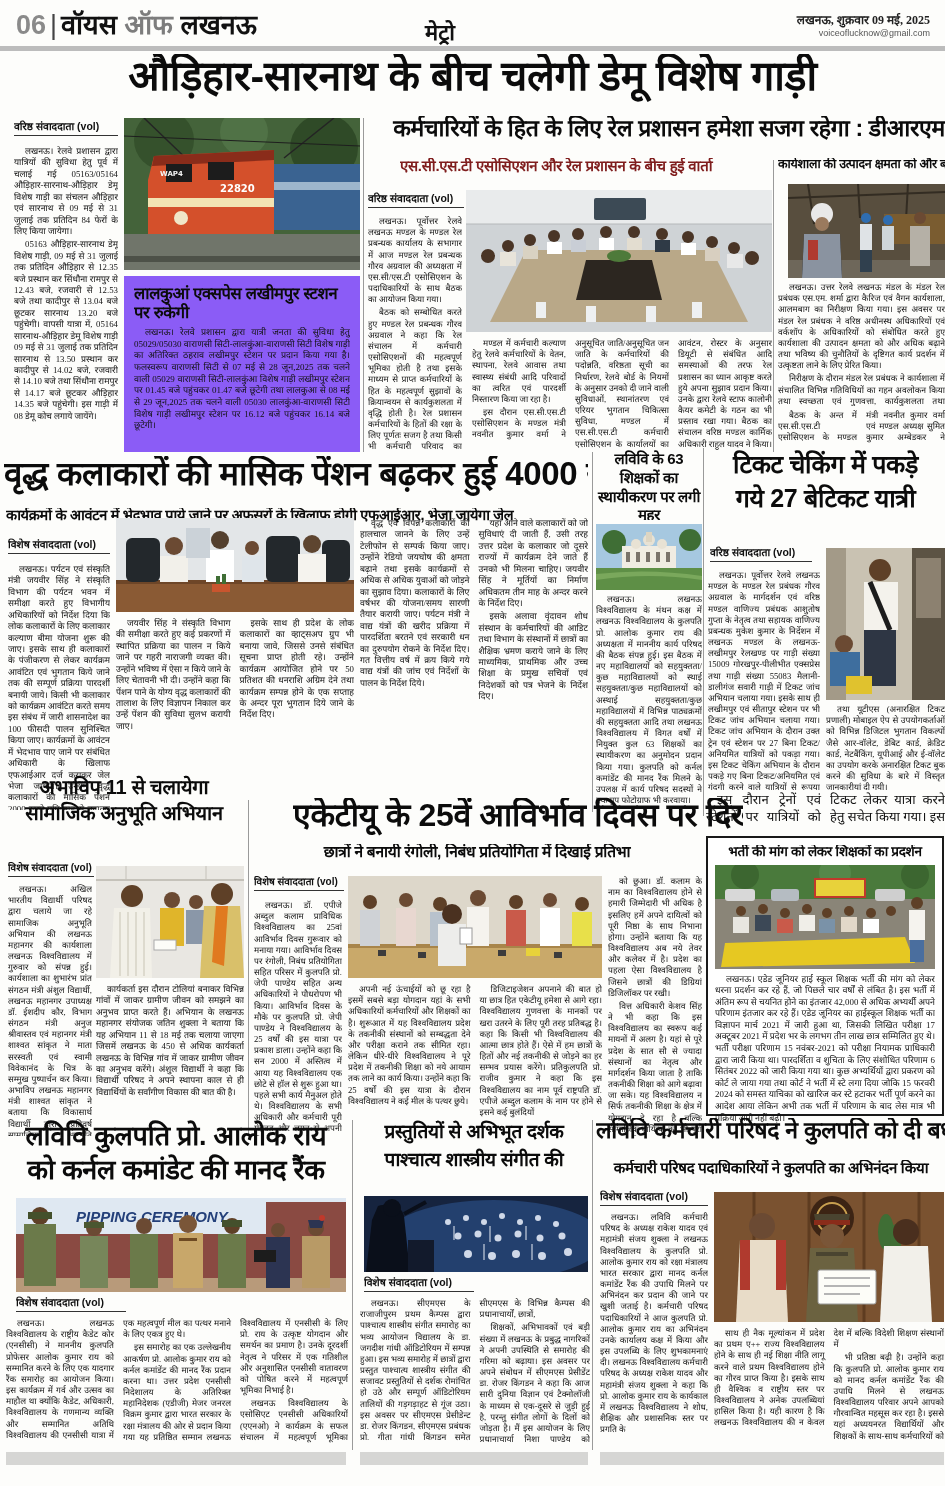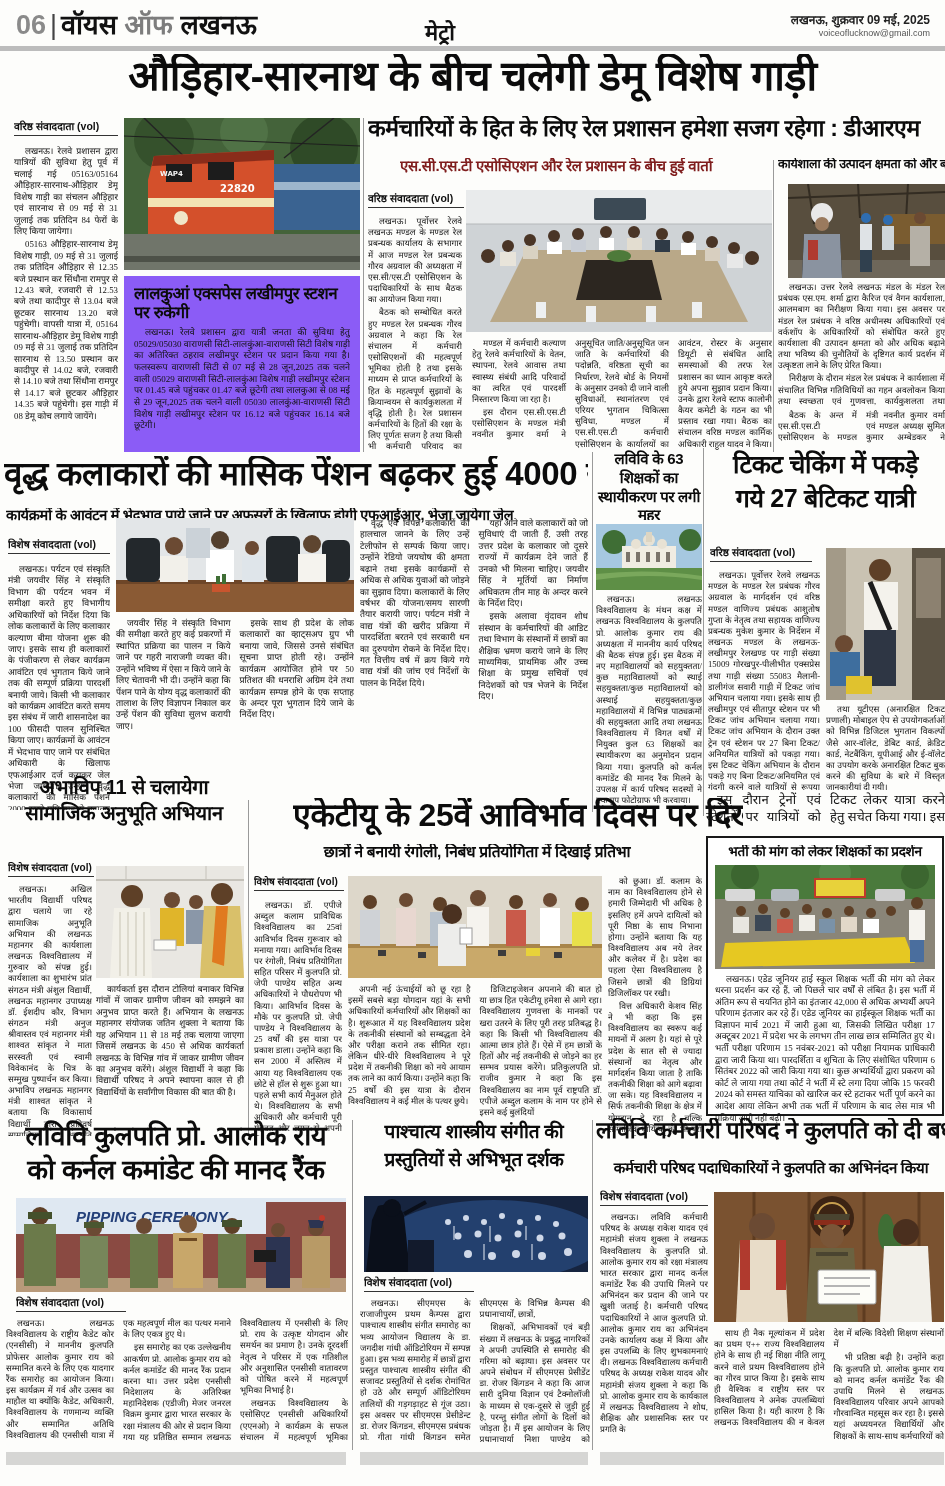--- a/index.html
+++ b/index.html
@@ -18,21 +18,21 @@
   .photo{overflow:hidden;background:#ccc;}
   .photo svg{display:block;width:100%;height:100%;}
   .vrule{background:#9a9a9a;width:1px;}
   .strip{background:#d6d6d4;}
   .masthead{font-family:"Liberation Sans","DejaVu Sans",sans-serif;font-weight:800;font-size:27px;line-height:1;white-space:nowrap;}
   .masthead .pgno{color:#8a8a8a;}
   .masthead .sep{color:#444;font-weight:400;padding:0 4px;}
   .masthead .of{color:#7d7d7d;}
   .secttl{font-family:"Liberation Sans","DejaVu Sans",sans-serif;font-weight:800;font-size:22px;}
   .dateline{font-family:"Liberation Sans","DejaVu Sans",sans-serif;text-align:right;line-height:1.25;}
-  .dateline .dt{font-size:12px;font-weight:bold;color:#222;}
+  .dateline .dt{font-size:12px;font-weight:bold;color:#222;font-family:Liberation Serif, serif;}
   .dateline .em{font-size:9px;color:#555;}
   .graybox{background:#8b5cf6;padding:8px 10px;}
 </style>
 </head>
 <body>
 
 <div class="page">
 
   <div class="abs masthead" style="left:16px;top:12px;width:400px;height:34px;">
     <span class="pgno">06</span><span class="sep">|</span><span>वॉयस </span><span class="of">ऑफ</span><span> लखनऊ</span>
@@ -76,21 +76,21 @@
   </div>
 
   <div class="abs graybox" style="left:124px;top:276px;width:236px;height:176px;">
     <div class="hl" style="font-size:16.5px;line-height:1.15;margin-bottom:5px;">लालकुआं एक्सपेस लखीमपुर स्टशन पर रुकेगी</div>
     <div class="body" style="font-size:9px;height:112px;">
       <p>लखनऊ। रेलवे प्रशासन द्वारा यात्री जनता की सुविधा हेतु 05029/05030 वाराणसी सिटी-लालकुंआ-वाराणसी सिटी विशेष गाड़ी का अतिरिक्त ठहराव लखीमपुर स्टेशन पर प्रदान किया गया है। फलस्वरूप वाराणसी सिटी से 07 मई से 28 जून,2025 तक चलने वाली 05029 वाराणसी सिटी-लालकुंआ विशेष गाड़ी लखीमपुर स्टेशन पर 01.45 बजे पहुंचकर 01.47 बजे छूटेगी तथा लालकुआ से 08 मई से 29 जून,2025 तक चलने वाली 05030 लालकुंआ-वाराणसी सिटी विशेष गाड़ी लखीमपुर स्टेशन पर 16.12 बजे पहुंचकर 16.14 बजे छूटेगी।</p>
     </div>
   </div>
   <div class="abs vrule" style="left:363px;top:118px;height:334px;"></div>
 
-  <div class="abs hl nowrap" style="left:368px;top:116px;width:577px;height:40px;font-size:23px;">कर्मचारियों के हित के लिए रेल प्रशासन हमेशा सजग रहेगा : डीआरएम</div>
+  <div class="abs hl nowrap" style="left:368px;top:116px;width:577px;height:40px;font-size:23px;text-align:right;">कर्मचारियों के हित के लिए रेल प्रशासन हमेशा सजग रहेगा : डीआरएम</div>
   <div class="abs hl nowrap" style="left:368px;top:158px;width:402px;height:24px;font-size:15px;font-weight:700;color:#7f1d1d;margin-left:32px;">एस.सी.एस.टी एसोसिएशन और रेल प्रशासन के बीच हुई वार्ता</div>
   <div class="abs byline" style="left:368px;top:192px;width:96px;">वरिष्ठ संवाददाता (vol)</div>
   <div class="abs photo" style="left:466px;top:190px;width:306px;height:142px;">
     <svg viewBox="0 0 306 142">
       <rect width="306" height="142" fill="#cfd3d6"></rect>
       <rect width="306" height="34" fill="#e9ebec"></rect>
       <line x1="0" y1="34" x2="306" y2="34" stroke="#b5b8ba"></line>
       <rect x="128" y="8" width="52" height="22" rx="2" fill="#3c4a55"></rect>
       <path d="M60,60 L246,60 L282,132 L24,132 Z" fill="#b9a888"></path>
       <path d="M120,70 L186,70 L196,110 L110,110 Z" fill="#2c2620"></path>
@@ -484,22 +484,22 @@
   <div class="abs byline" style="left:16px;top:1296px;width:110px;">विशेष संवाददाता (vol)</div>
   <div class="abs body cols3" style="left:6px;top:1318px;width:342px;height:130px;font-size:8.6px;">
     <p>लखनऊ। लखनऊ विश्वविद्यालय के राष्ट्रीय कैडेट कोर (एनसीसी) ने माननीय कुलपति प्रोफेसर आलोक कुमार राय को सम्मानित करने के लिए एक यादगार रैंक समारोह का आयोजन किया। इस कार्यक्रम में गर्व और उत्सव का माहौल था क्योंकि कैडेट, अधिकारी, विश्वविद्यालय के गणमान्य व्यक्ति और सम्मानित अतिथि विश्वविद्यालय की एनसीसी यात्रा में एक महत्वपूर्ण मील का पत्थर मनाने के लिए एकत्र हुए थे।</p>
     <p>इस समारोह का एक उल्लेखनीय आकर्षण प्रो. आलोक कुमार राय को कर्नल कमांडेंट की मानद रैंक प्रदान करना था। उत्तर प्रदेश एनसीसी निदेशालय के अतिरिक्त महानिदेशक (एडीजी) मेजर जनरल विक्रम कुमार द्वारा भारत सरकार के रक्षा मंत्रालय की ओर से प्रदान किया गया यह प्रतिष्ठित सम्मान लखनऊ विश्वविद्यालय में एनसीसी के लिए प्रो. राय के उत्कृष्ट योगदान और समर्थन का प्रमाण है। उनके दूरदर्शी नेतृत्व ने परिसर में एक गतिशील और अनुशासित एनसीसी वातावरण को पोषित करने में महत्वपूर्ण भूमिका निभाई है।</p>
     <p>लखनऊ विश्वविद्यालय के एसोसिएट एनसीसी अधिकारियों (एएनओ) ने कार्यक्रम के सफल संचालन में महत्वपूर्ण भूमिका निभाई। 63 यूपी बीएन एनसीसी के दोनों एएनओ मेजर (प्रो.) राजेश शुक्ला और मेजर (डॉ.) किरण लता डंगवाल ने 64 यूपी बीएन एनसीसी के एएनओ लेफ्टिनेंट (डॉ.) रजनीश कुमार यादव के साथ मिलकर कार्यवाही का सक्रिय समन्वय किया। उनकी भागीदारी ने अधिकारी संवर्ग और कैडेटों के बीच महत्वपूर्ण संबंध को रेखांकित किया, जिससे एनसीसी में एकता, अनुशासन और उद्देश्य की भावना को बल मिला। समारोह का समापन अतिरिक्त महानिदेशक (एडीजी) और कुलपति के प्रेरक संबोधनों के साथ हुआ, जिसने सभी उपस्थित लोगों पर एक अमिट छाप छोड़ी।</p>
   </div>
   <div class="abs strip" style="left:6px;top:1452px;width:340px;height:13px;"></div>
   <div class="abs vrule" style="left:352px;top:1120px;height:330px;"></div>
 
   <div class="abs hl center" style="left:356px;top:1118px;width:236px;height:74px;font-size:19px;line-height:1.45;">
+    <div>प्रस्तुतियों से अभिभूत दर्शक</div>
     <div>पाश्चात्य शास्त्रीय संगीत की</div>
-    <div>प्रस्तुतियों से अभिभूत दर्शक</div>
   </div>
   <div class="abs photo" style="left:364px;top:1196px;width:224px;height:76px;">
     <svg viewBox="0 0 224 76">
       <rect width="224" height="76" fill="#16243f"></rect>
       <ellipse cx="130" cy="44" rx="110" ry="40" fill="#23406e"></ellipse>
       <g fill="#cfd8e8">
         <circle cx="84" cy="26" r="3"></circle>
           <circle cx="102" cy="22" r="3"></circle>
           <circle cx="120" cy="26" r="3"></circle>
           <circle cx="138" cy="20" r="3"></circle>

